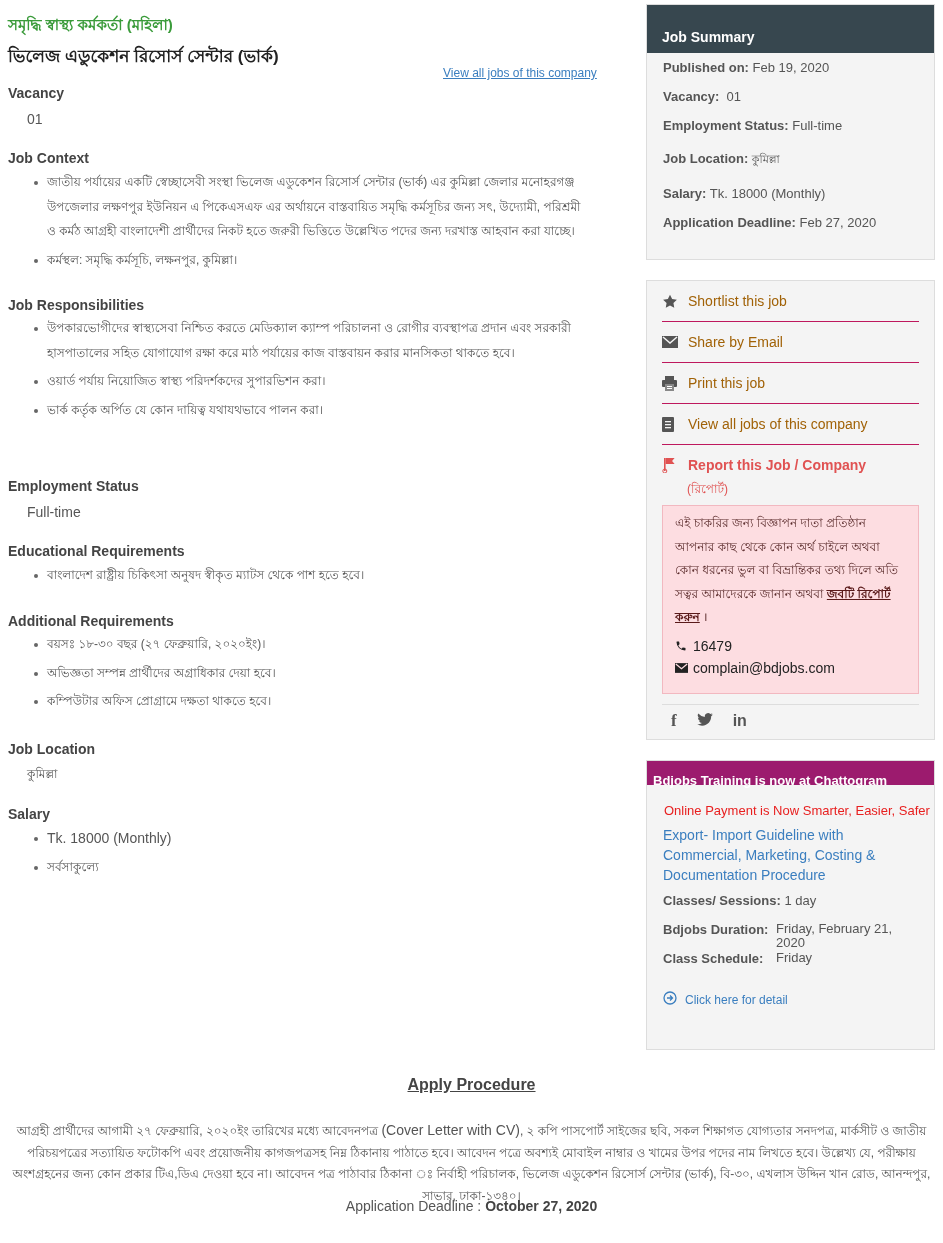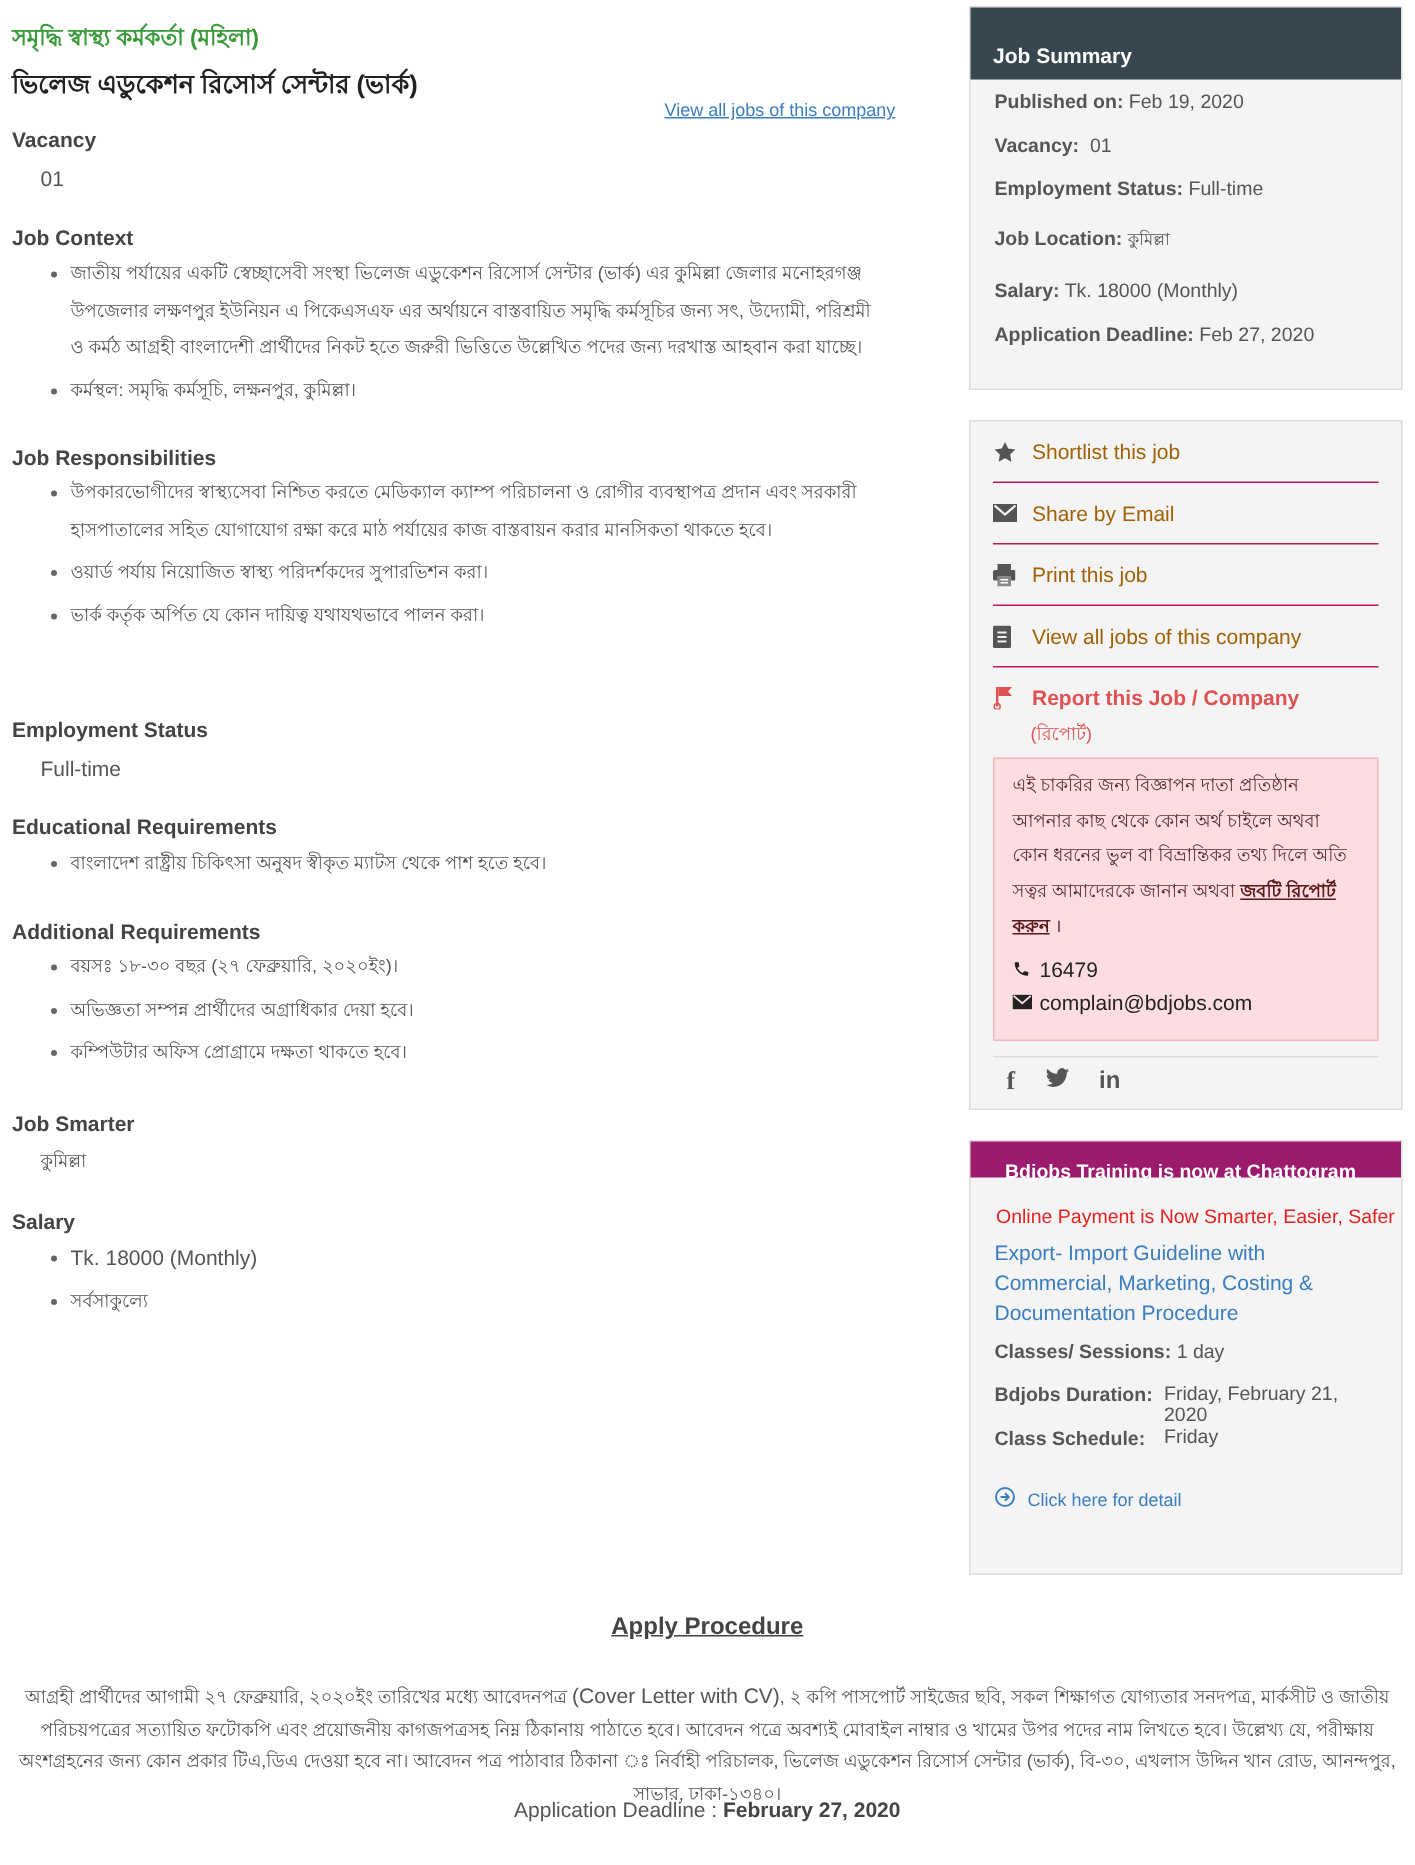--- a/index.html
+++ b/index.html
@@ -35,21 +35,21 @@
     .warn-box { position: absolute; left: 15px; top: 224px; width: 257px; height: 189px; background: #fddde1; border: 1px solid #f2b8c0; padding: 6px 12px; }
     .warn-text { font-size: 12px; line-height: 23.5px; color: #5a2b2b; }
     .warn-text a { color: #5a1a1a; font-weight: bold; text-decoration: underline; cursor: pointer; }
     .warn-contact { display: flex; align-items: center; font-size: 14px; color: #222; margin-top: 6px; }
     .warn-contact .ic { width: 18px; display: inline-flex; }
     .social-sep { position: absolute; left: 15px; top: 423px; width: 257px; border-top: 1px solid #ddd; }
     .social { position: absolute; left: 24px; top: 430px; display: flex; gap: 20px; align-items: center; }
     .social span { font-weight: bold; font-size: 16px; color: #555; cursor: pointer; }
 
     .training { top: 760px; height: 290px; }
-    .training-header { height: 24px; background: #9c1b6e; color: #fff; font-weight: bold; font-size: 13px; padding: 12px 23px; }
+    .training-header { height: 24px; background: #9c1b6e; color: #fff; font-weight: bold; font-size: 13px; padding: 12px 6px; }
     .promo { position: absolute; left: 17px; top: 42px; font-size: 13px; color: #e82020; }
     .course-link { position: absolute; left: 16px; top: 64px; width: 240px; font-size: 14px; line-height: 20px; color: #3a7ebf; cursor: pointer; }
     .tr-row { position: absolute; left: 16px; font-size: 13px; color: #555; }
     .tr-label { font-weight: bold; display: inline-block; width: 113px; vertical-align: top; }
     .tr-val { display: inline-block; width: 130px; line-height: 14px; vertical-align: top; }
     .detail-link { position: absolute; left: 16px; top: 230px; font-size: 12px; color: #3a7ebf; display: flex; align-items: center; gap: 8px; cursor: pointer; }
 
     
     .apply-title { position: absolute; left: 0; width: 943px; top: 1076px; text-align: center; font-size: 16px; font-weight: bold; color: #444; text-decoration: underline; }
     .apply-body { position: absolute; left: 8px; width: 927px; top: 1120px; text-align: center; font-size: 12px; line-height: 21.5px; color: #555; }
@@ -89,21 +89,21 @@
     <li>বাংলাদেশ রাষ্ট্রীয় চিকিৎসা অনুষদ স্বীকৃত ম্যাটস থেকে পাশ হতে হবে।</li>
   </ul>
 
   <div class="section-heading" style="top:613px">Additional Requirements</div>
   <ul class="bullets" style="top:632px">
     <li>বয়সঃ ১৮-৩০ বছর (২৭ ফেব্রুয়ারি, ২০২০ইং)।</li>
     <li>অভিজ্ঞতা সম্পন্ন প্রার্থীদের অগ্রাধিকার দেয়া হবে।</li>
     <li>কম্পিউটার অফিস প্রোগ্রামে দক্ষতা থাকতে হবে।</li>
   </ul>
 
-  <div class="section-heading" style="top:741px">Job Smarter</div>
+  <div class="section-heading" style="top:741px">Job Location</div>
   <div class="plain-value" style="top:765px;font-size:12px">কুমিল্লা</div>
 
   <div class="section-heading" style="top:806px">Salary</div>
   <ul class="bullets" style="top:826px">
     <li class="en">Tk. 18000 (Monthly)</li>
     <li>সর্বসাকুল্যে</li>
   </ul>
 </div>
 
 <div class="panel summary">
@@ -212,13 +212,13 @@
     <span><svg width="14" height="14" viewBox="0 0 14 14">
           <circle cx="7" cy="7" r="6" fill="none" stroke="#3a7ebf" stroke-width="1.3"></circle>
           <path d="M4 7h5M7 4.5L9.5 7 7 9.5" stroke="#3a7ebf" stroke-width="1.3" fill="none"></path>
         </svg></span>
     <span>Click here for detail</span>
   </div>
 </div>
 
 <div class="apply-title">Apply Procedure</div>
 <div class="apply-body"><span>আগ্রহী প্রার্থীদের আগামী ২৭ ফেব্রুয়ারি, ২০২০ইং তারিখের মধ্যে আবেদনপত্র </span><span class="en">(Cover Letter with CV)</span><span>, ২ কপি পাসপোর্ট সাইজের ছবি, সকল শিক্ষাগত যোগ্যতার সনদপত্র, মার্কসীট ও জাতীয় পরিচয়পত্রের সত্যায়িত ফটোকপি এবং প্রয়োজনীয় কাগজপত্রসহ নিম্ন ঠিকানায় পাঠাতে হবে। আবেদন পত্রে অবশ্যই মোবাইল নাম্বার ও খামের উপর পদের নাম লিখতে হবে। উল্লেখ্য যে, পরীক্ষায় অংশগ্রহনের জন্য কোন প্রকার টিএ,ডিএ দেওয়া হবে না। আবেদন পত্র পাঠাবার ঠিকানা ঃ নির্বাহী পরিচালক, ভিলেজ এডুকেশন রিসোর্স সেন্টার (ভার্ক), বি-৩০, এখলাস উদ্দিন খান রোড, আনন্দপুর, সাভার, ঢাকা-১৩৪০।</span></div>
-<div class="apply-deadline"><span>Application Deadline : </span><b>February 27, 2020</b></div>
+<div class="apply-deadline"><span>Application Deadline : </span><b>October 27, 2020</b></div>
 
 </body></html>

